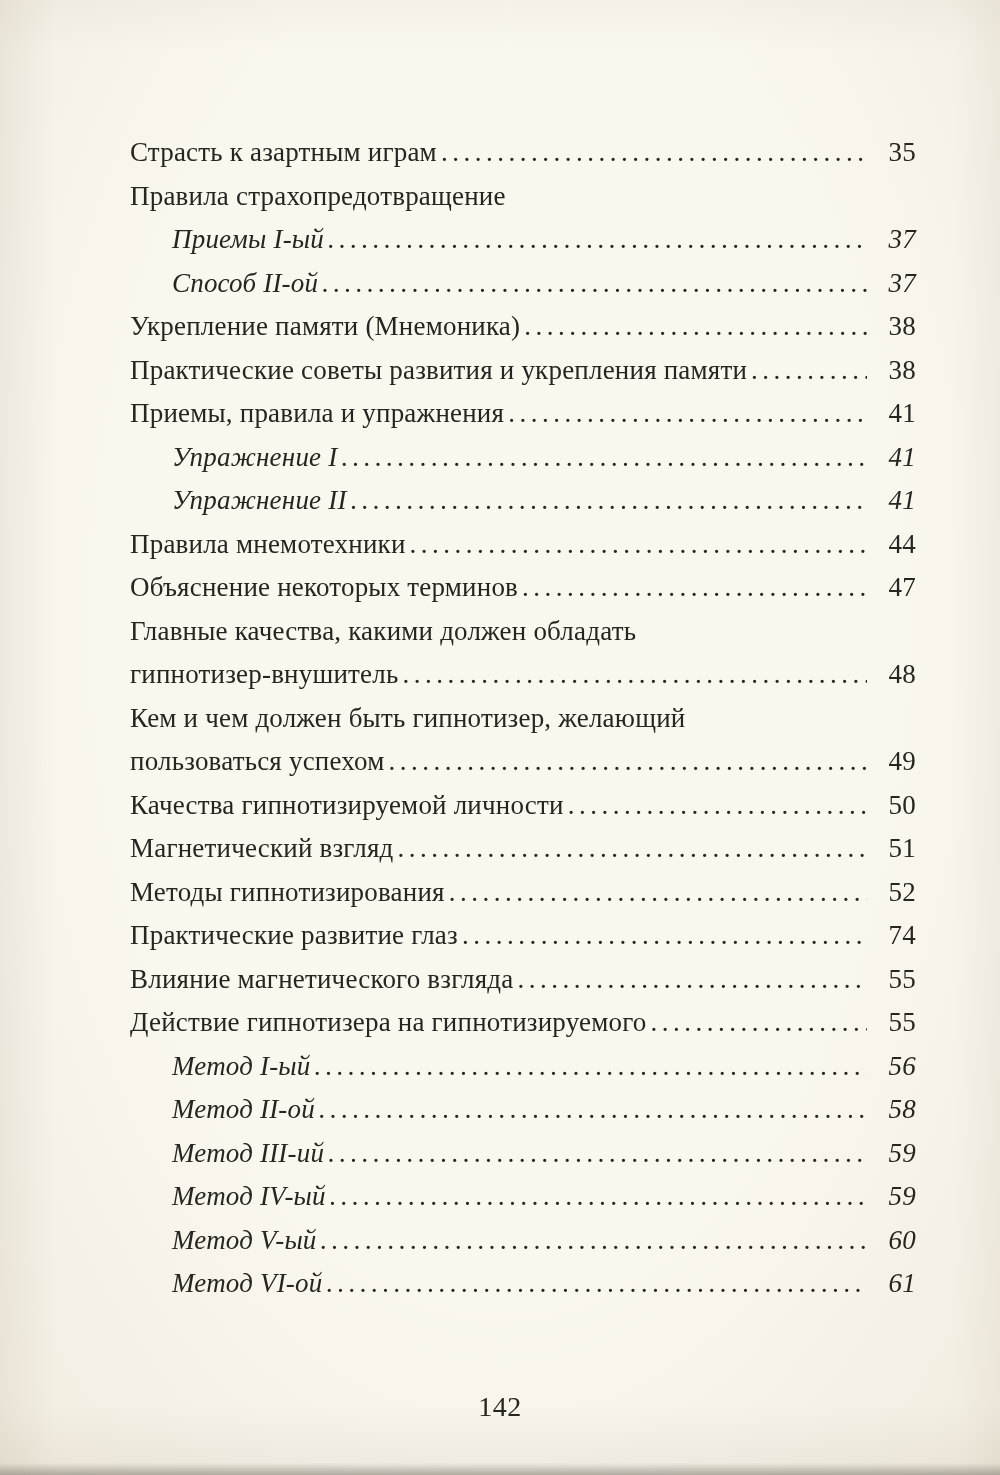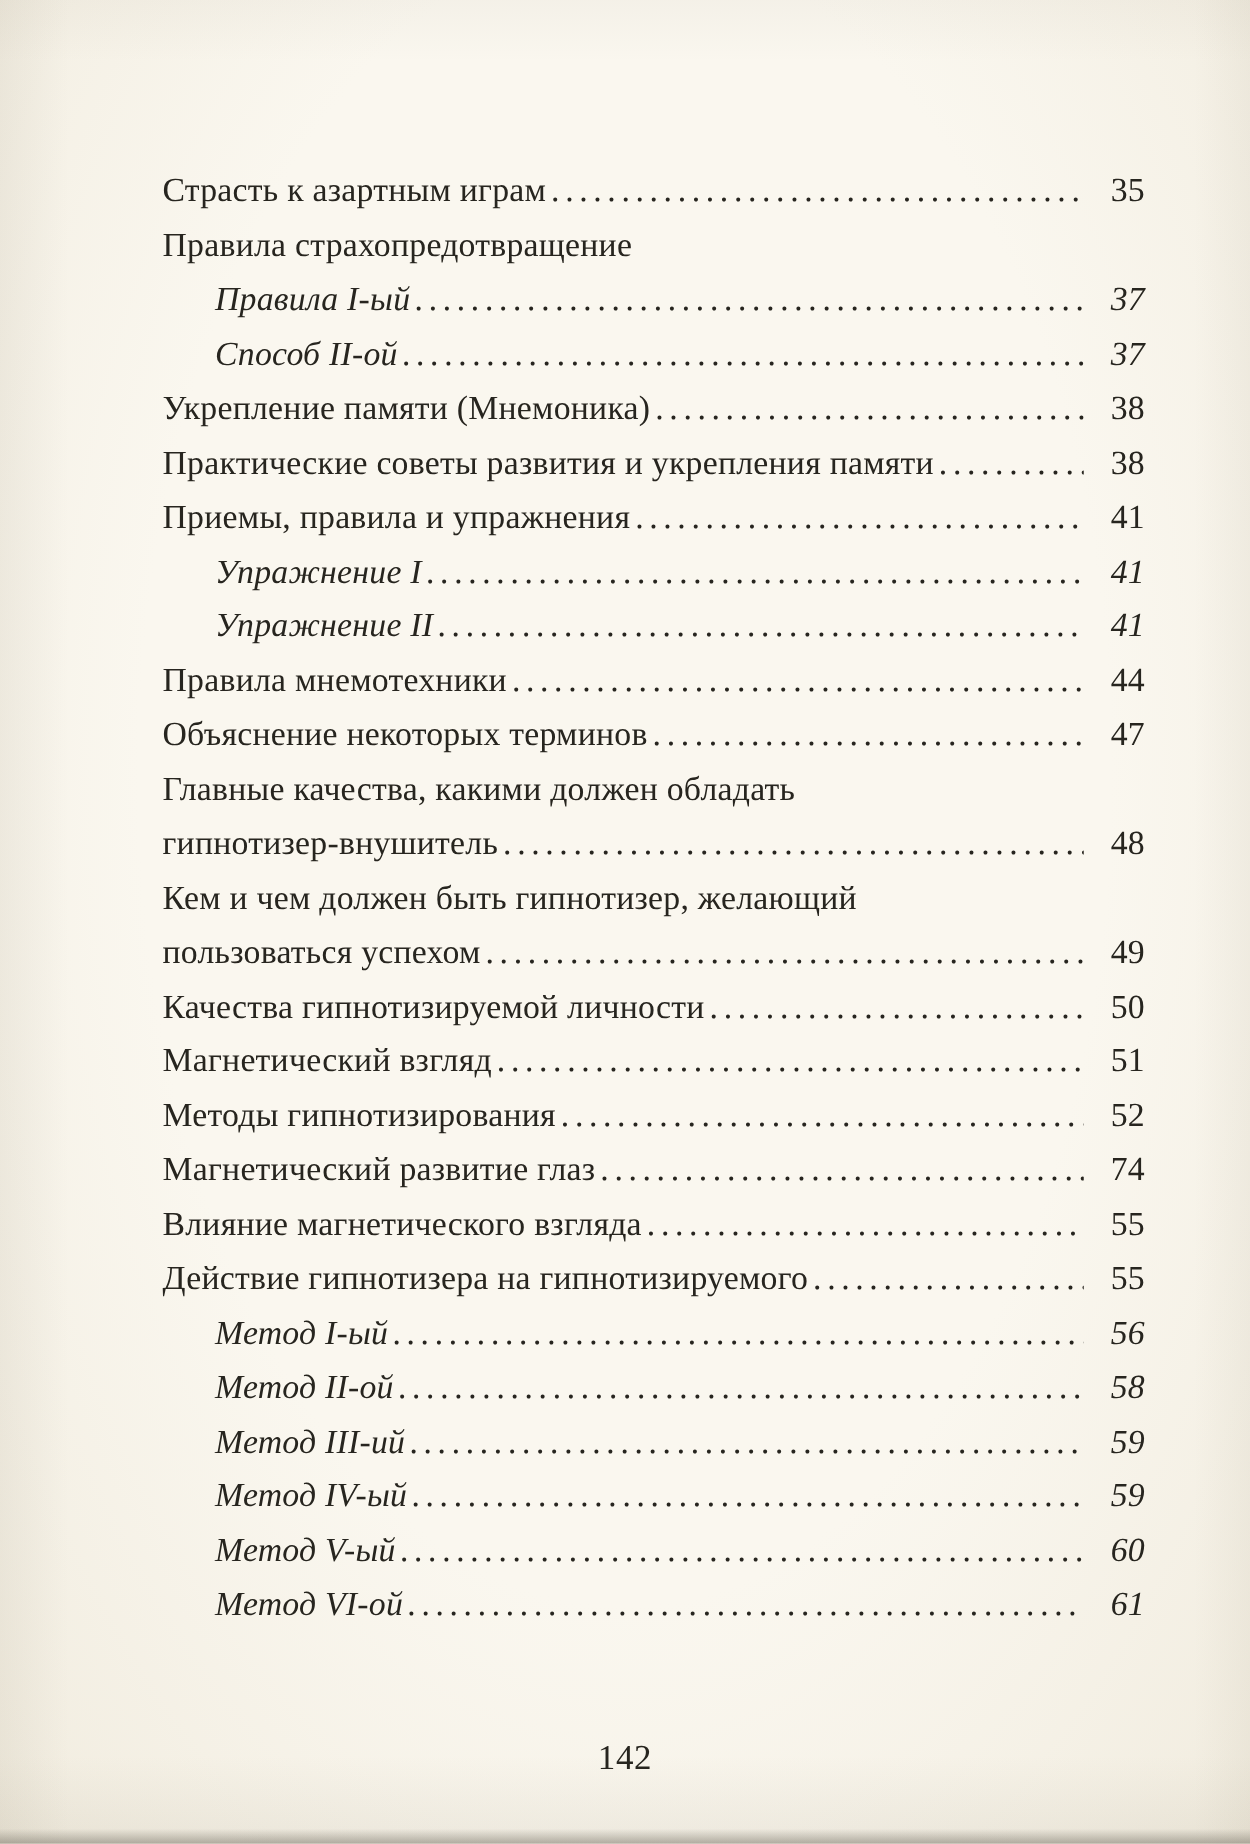--- a/index.html
+++ b/index.html
@@ -92,21 +92,21 @@
           <span class="label">Страсть к азартным играм</span>
           <span class="dots"></span>
           <span class="pageno">35</span>
         </div>
       </div>
       <div class="entry">
         <div class="line">Правила страхопредотвращение</div>
       </div>
       <div class="entry italic indent">
         <div class="row line">
-          <span class="label">Правила I-ый</span>
+          <span class="label">Приемы I-ый</span>
           <span class="dots"></span>
           <span class="pageno">37</span>
         </div>
       </div>
       <div class="entry italic indent">
         <div class="row line">
           <span class="label">Способ II-ой</span>
           <span class="dots"></span>
           <span class="pageno">37</span>
         </div>
@@ -192,21 +192,21 @@
       </div>
       <div class="entry">
         <div class="row line">
           <span class="label">Методы гипнотизирования</span>
           <span class="dots"></span>
           <span class="pageno">52</span>
         </div>
       </div>
       <div class="entry">
         <div class="row line">
-          <span class="label">Магнетический развитие глаз</span>
+          <span class="label">Практические развитие глаз</span>
           <span class="dots"></span>
           <span class="pageno">74</span>
         </div>
       </div>
       <div class="entry">
         <div class="row line">
           <span class="label">Влияние магнетического взгляда</span>
           <span class="dots"></span>
           <span class="pageno">55</span>
         </div>

